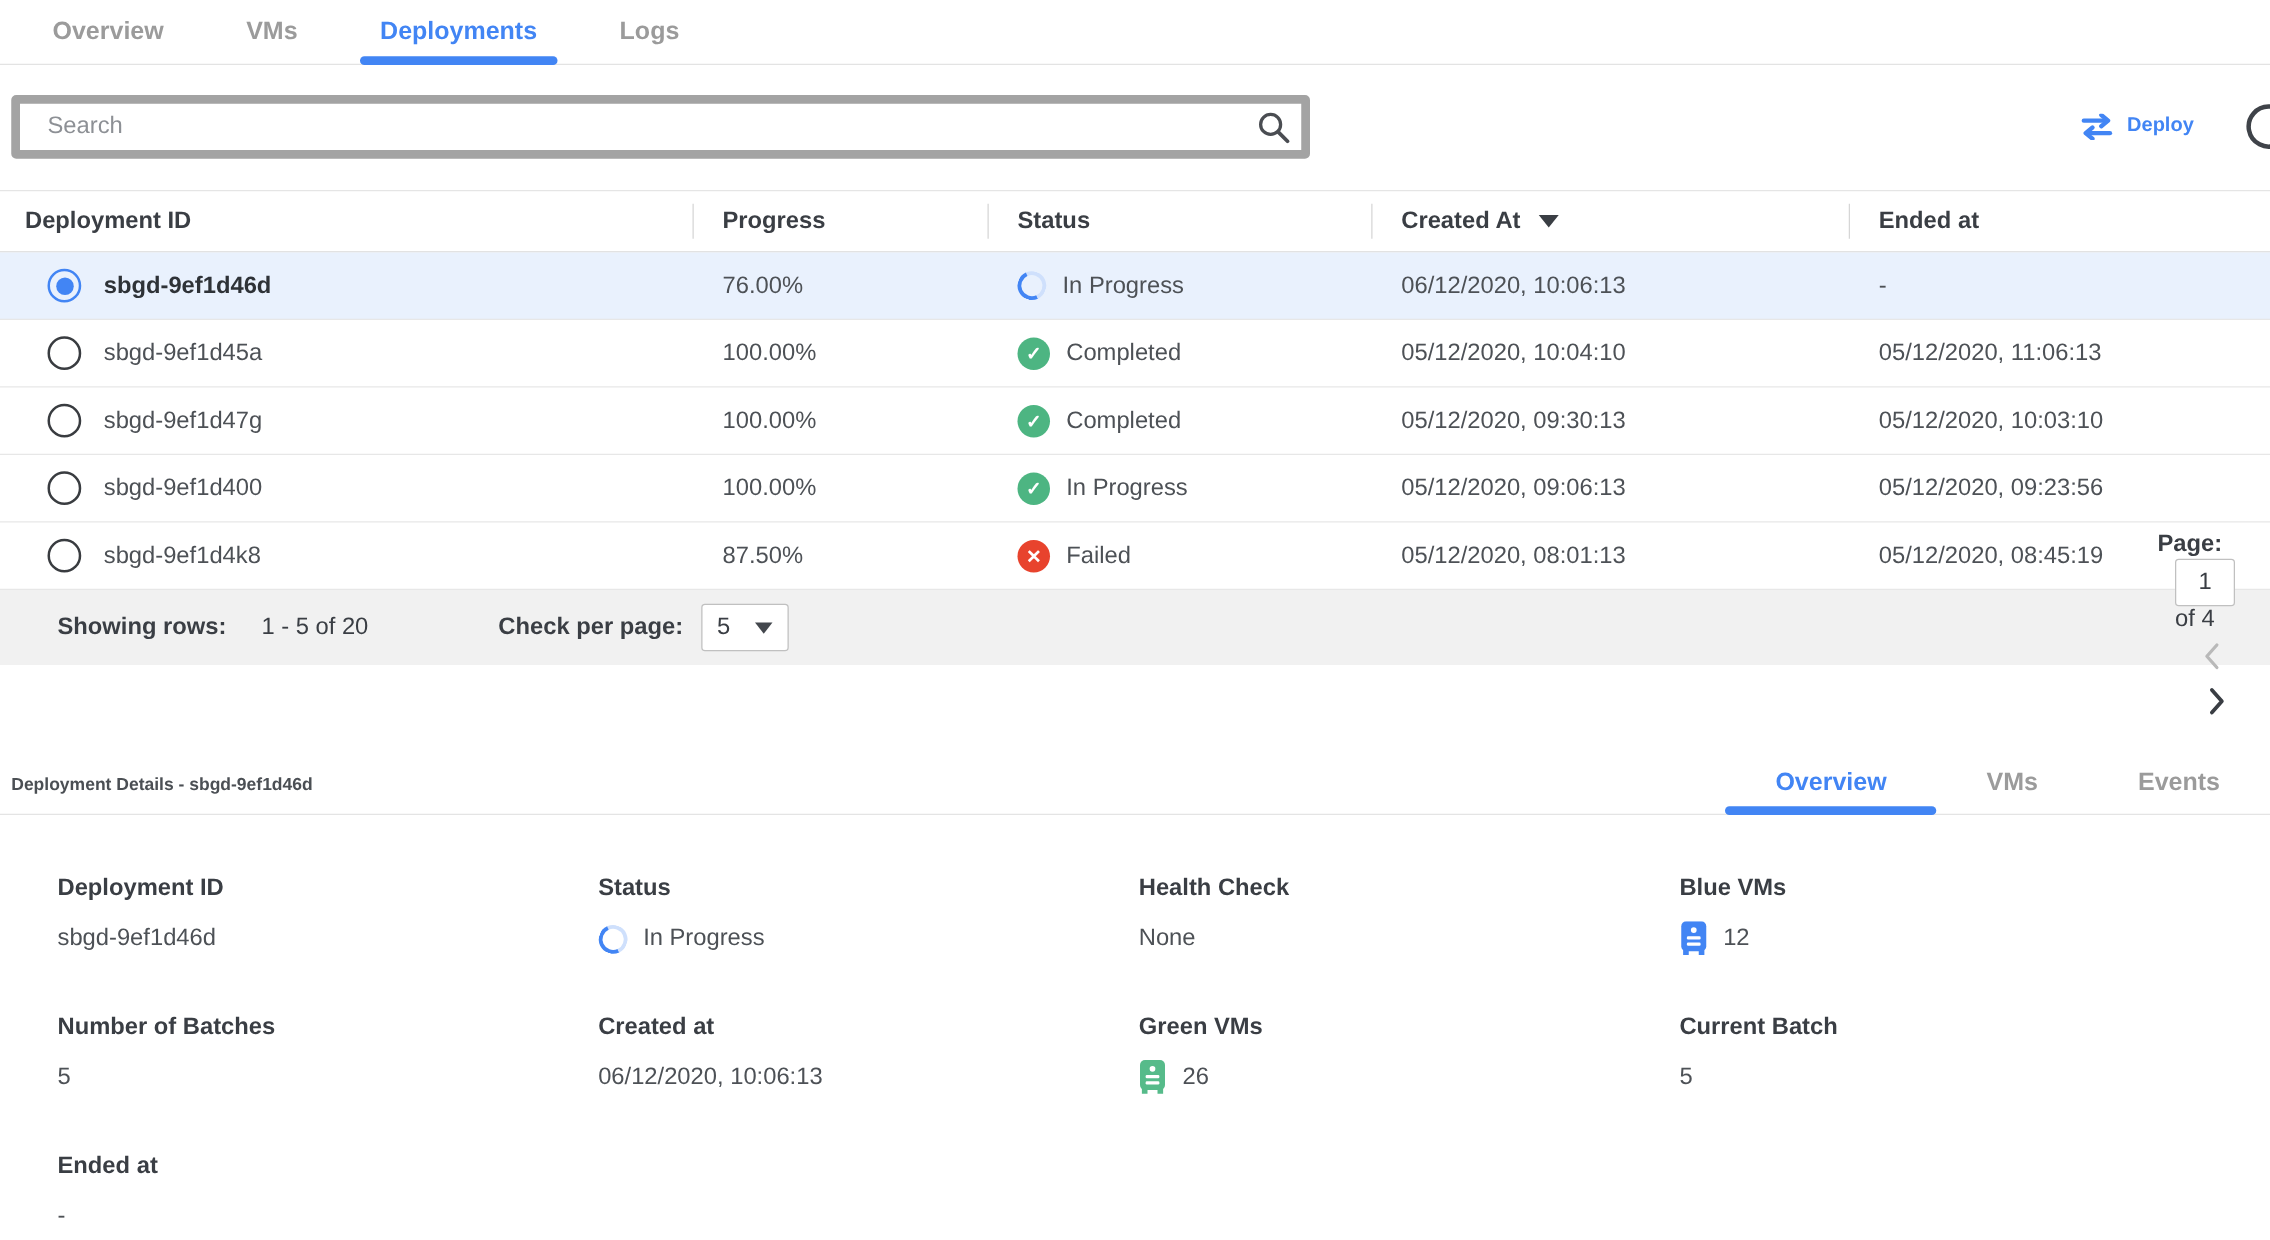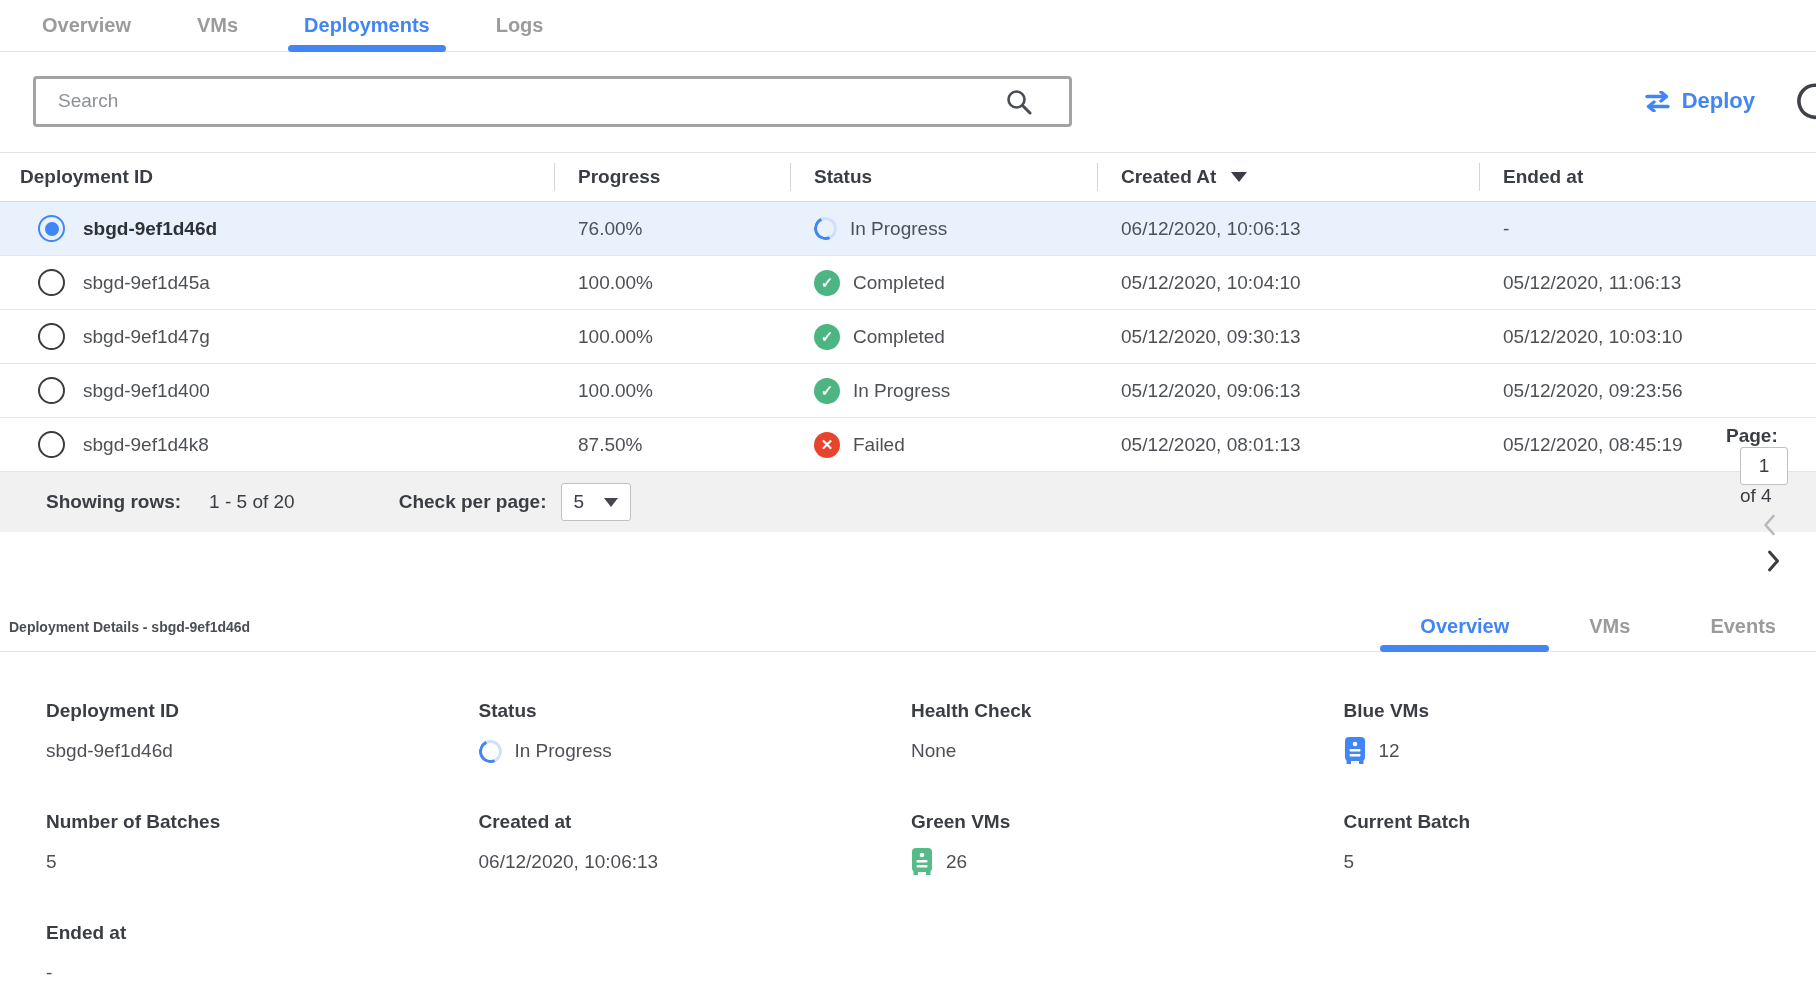--- a/index.html
+++ b/index.html
@@ -49,43 +49,42 @@
     align-items: center;
   }
   .search-wrap {
     position: relative;
     margin-left: 9px;
     width: 1039px;
     height: 51px;
   }
   .search-input {
     width: 100%; height: 100%;
-    border: 3px solid #a3a3a3;
+    border: 7px solid #a3a3a3;
     border-radius: 4px;
     font-family: "Liberation Sans", sans-serif;
     font-size: 19px;
     color: #55585e;
     padding: 0 54px 0 22px;
     outline: none;
-    margin-left: 24px;
   }
   .search-input::placeholder { color: #8d9095; }
   .search-icon {
     position: absolute;
     right: 16px; top: 12px;
     width: 27px; height: 27px;
   }
   .deploy-btn {
     position: absolute;
     right: 61px;
     display: flex;
     align-items: center;
     gap: 11px;
     color: #4285f4;
-    font-size: 22px;
+    font-size: 16px;
     font-weight: bold;
     cursor: pointer;
     background: none;
     border: none;
     font-family: "Liberation Sans", sans-serif;
   }
   .refresh-btn {
     position: absolute;
     left: 1794px;
     top: 6px;

